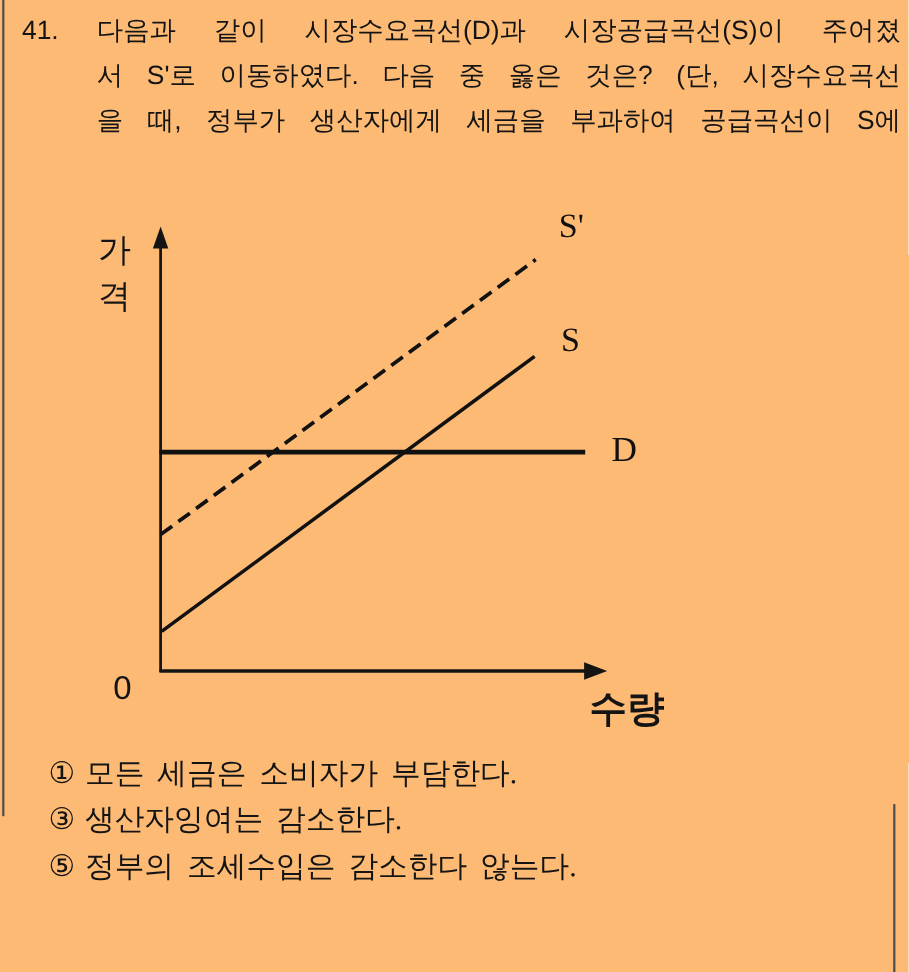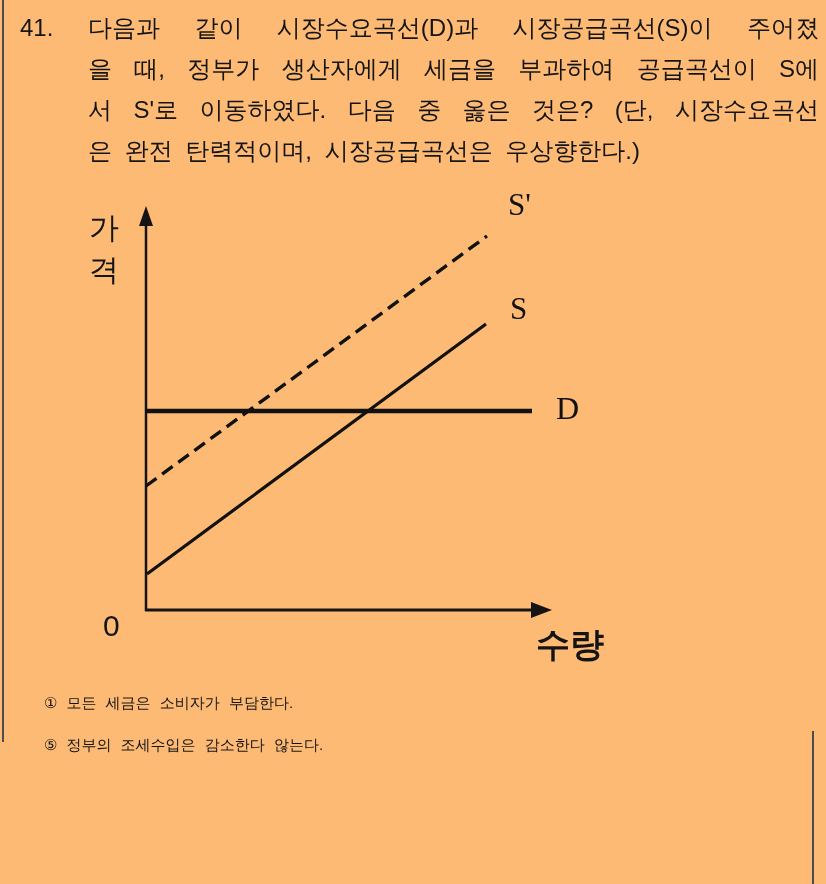--- a/index.html
+++ b/index.html
@@ -42,39 +42,38 @@
     white-space:nowrap;
   }
   .lab-sprime{left:448px;top:3px;}
   .lab-s{left:450px;top:107px;}
   .lab-d{left:496px;top:206px;font-size:32px;}
 
   
   .options{position:absolute;left:44px;top:682px;width:740px;}
   .option{
     height:42px;line-height:42px;
-    font-size:15px;white-space:nowrap;word-spacing:5px;
+    font-size:27px;white-space:nowrap;word-spacing:5px;font-family:Liberation Serif, serif;
   }
   .option .onum{margin-right:9px;word-spacing:normal;}
 </style>
 </head>
 <body>
 
 <div class="page">
 
   <div class="divider left"></div>
   <div class="divider right"></div>
 
   <div class="q-num">41.</div>
 
   <div class="q-text">
     <div class="q-line just">다음과 같이 시장수요곡선(D)과 시장공급곡선(S)이 주어졌</div>
+    <div class="q-line just">서 S'로 이동하였다. 다음 중 옳은 것은? (단, 시장수요곡선</div>
     <div class="q-line just">을 때, 정부가 생산자에게 세금을 부과하여 공급곡선이 S에</div>
-    <div class="q-line just">서 S'로 이동하였다. 다음 중 옳은 것은? (단, 시장수요곡선</div>
-    <div class="q-line last">은 완전 탄력적이며, 시장공급곡선은 우상향한다.)</div>
   </div>
 
   <div class="chart">
     <svg width="600" height="500" viewBox="0 0 600 500">
 
       <line x1="86" y1="34" x2="86" y2="426" stroke="#141414" stroke-width="2.5"></line>
       <polygon points="86,21 79,41 93,41" fill="#141414"></polygon>
 
       <line x1="85" y1="425" x2="478" y2="425" stroke="#141414" stroke-width="3"></line>
       <polygon points="492,425 471,417 471,433" fill="#141414"></polygon>
@@ -93,17 +92,20 @@
     <div class="curve-label lab-sprime">S'</div>
     <div class="curve-label lab-s">S</div>
     <div class="curve-label lab-d">D</div>
   </div>
 
   <div class="options">
     <div class="option">
       <span class="onum">①</span><span class="otext">모든 세금은 소비자가 부담한다.</span>
     </div>
     <div class="option">
+      <span class="onum">③</span><span class="otext">생산자잉여는 감소한다.</span>
+    </div>
+    <div class="option">
       <span class="onum">⑤</span><span class="otext">정부의 조세수입은 감소한다 않는다.</span>
     </div>
   </div>
 
 </div>
 
 </body></html>

